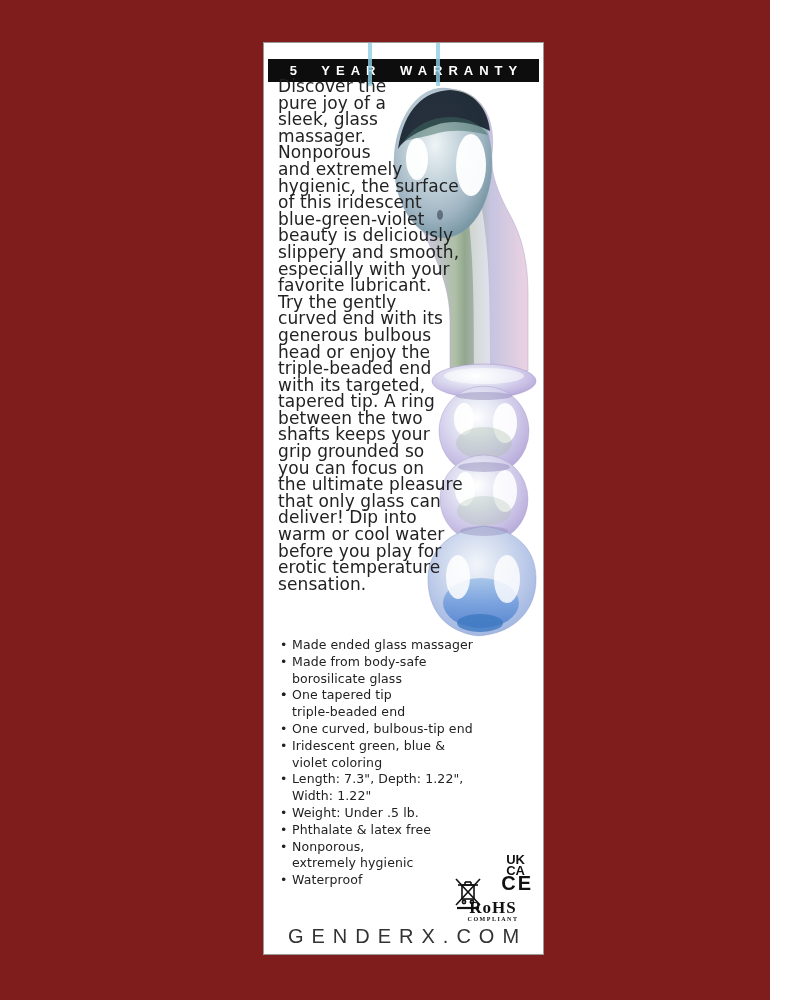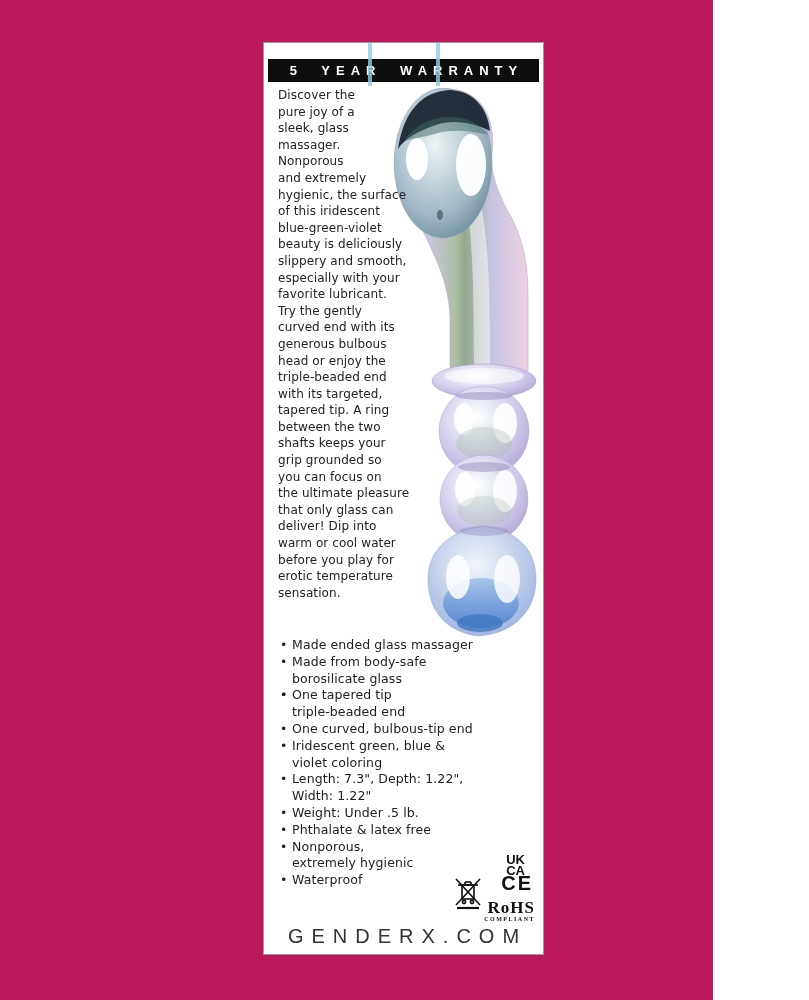--- a/index.html
+++ b/index.html
@@ -1,54 +1,54 @@
 <!DOCTYPE html>
 <html style="--banner-bg: #0d0d0d; --banner-text: #ffffff; --body-text: #222222; --panel-border: #9a9a9a; --registration-mark: #8ecfe3; --footer-text: #333333;"><head>
 <meta charset="utf-8">
 <style>
   html,body{margin:0;padding:0;background:#ffffff;}
   .page{
-    position:relative;width:713px;height:1000px;background:#be185d;overflow:hidden;
+    position:relative;width:770px;height:1000px;background:#7f1d1d;overflow:hidden;
     font-family:"DejaVu Sans", sans-serif;
   }
   .panel{
     position:absolute;left:263px;top:42px;width:281px;height:913px;
     border:1px solid var(--panel-border,#9a9a9a);background:#ffffff;box-sizing:border-box;
   }
   .banner{
     position:absolute;left:4px;top:16px;right:4px;height:23px;
     background:var(--banner-bg,#0d0d0d);color:var(--banner-text,#fff);
     display:flex;align-items:center;justify-content:center;
     font-family:"Liberation Sans", sans-serif;font-weight:bold;font-size:13px;
     letter-spacing:6px;word-spacing:9px;text-indent:6px;
   }
   .description{
-    position:absolute;left:14px;top:44px;width:215px;
-    font-size:12px;line-height:16.6px;color:var(--body-text,#222);
+    position:absolute;left:14px;top:35px;width:215px;
+    font-size:17px;line-height:16.6px;color:var(--body-text,#222);
     white-space:pre-line;letter-spacing:0.1px;z-index:3;
   }
   .product{position:absolute;left:120px;top:36px;z-index:2;}
   .features{
     position:absolute;left:16px;top:594px;width:252px;margin:0;padding:0;list-style:none;
     font-size:12.5px;line-height:16.8px;color:var(--body-text,#222);z-index:3;letter-spacing:0.1px;
   }
   .features li{position:relative;padding-left:12px;}
   .features .bullet{position:absolute;left:0;top:0;}
   .features .ft{white-space:pre-line;}
   .certs{position:absolute;right:6px;bottom:28px;width:86px;height:72px;z-index:4;}
   .ukca{
     position:absolute;right:12px;top:0;display:flex;flex-direction:column;align-items:flex-end;
     font-family:"Liberation Sans", sans-serif;font-weight:bold;font-size:13px;line-height:11px;color:#111;margin-left:30px;
   }
   .weee{position:absolute;left:2px;top:22px;}
   .ce{
     position:absolute;right:4px;top:18px;
     font-family:"Liberation Sans", sans-serif;font-weight:bold;font-size:20px;color:#111;letter-spacing:2px;text-align:right;
   }
-  .rohs{position:absolute;left:0;top:46px;width:84px;text-align:right;color:#111;}
+  .rohs{position:absolute;left:0;top:46px;width:84px;text-align:center;color:#111;}
   .rohs-main{display:block;font-family:"Liberation Serif", serif;font-weight:bold;font-size:17px;line-height:16px;letter-spacing:1px;}
   .rohs-sub{display:block;font-family:"Liberation Serif", serif;font-weight:bold;font-size:6px;letter-spacing:1.5px;line-height:7px;}
   .footer{
     position:absolute;left:0;right:0;bottom:6px;text-align:center;
     font-family:"Liberation Sans", sans-serif;font-size:20px;font-weight:500;
     letter-spacing:8px;text-indent:8px;color:var(--footer-text,#333);
   }
   .regmark{position:absolute;width:4px;top:43px;height:43px;background:var(--registration-mark,#8ecfe3);opacity:0.8;z-index:5;}
   .regmark-1{left:368px;}
   .regmark-2{left:436px;}

